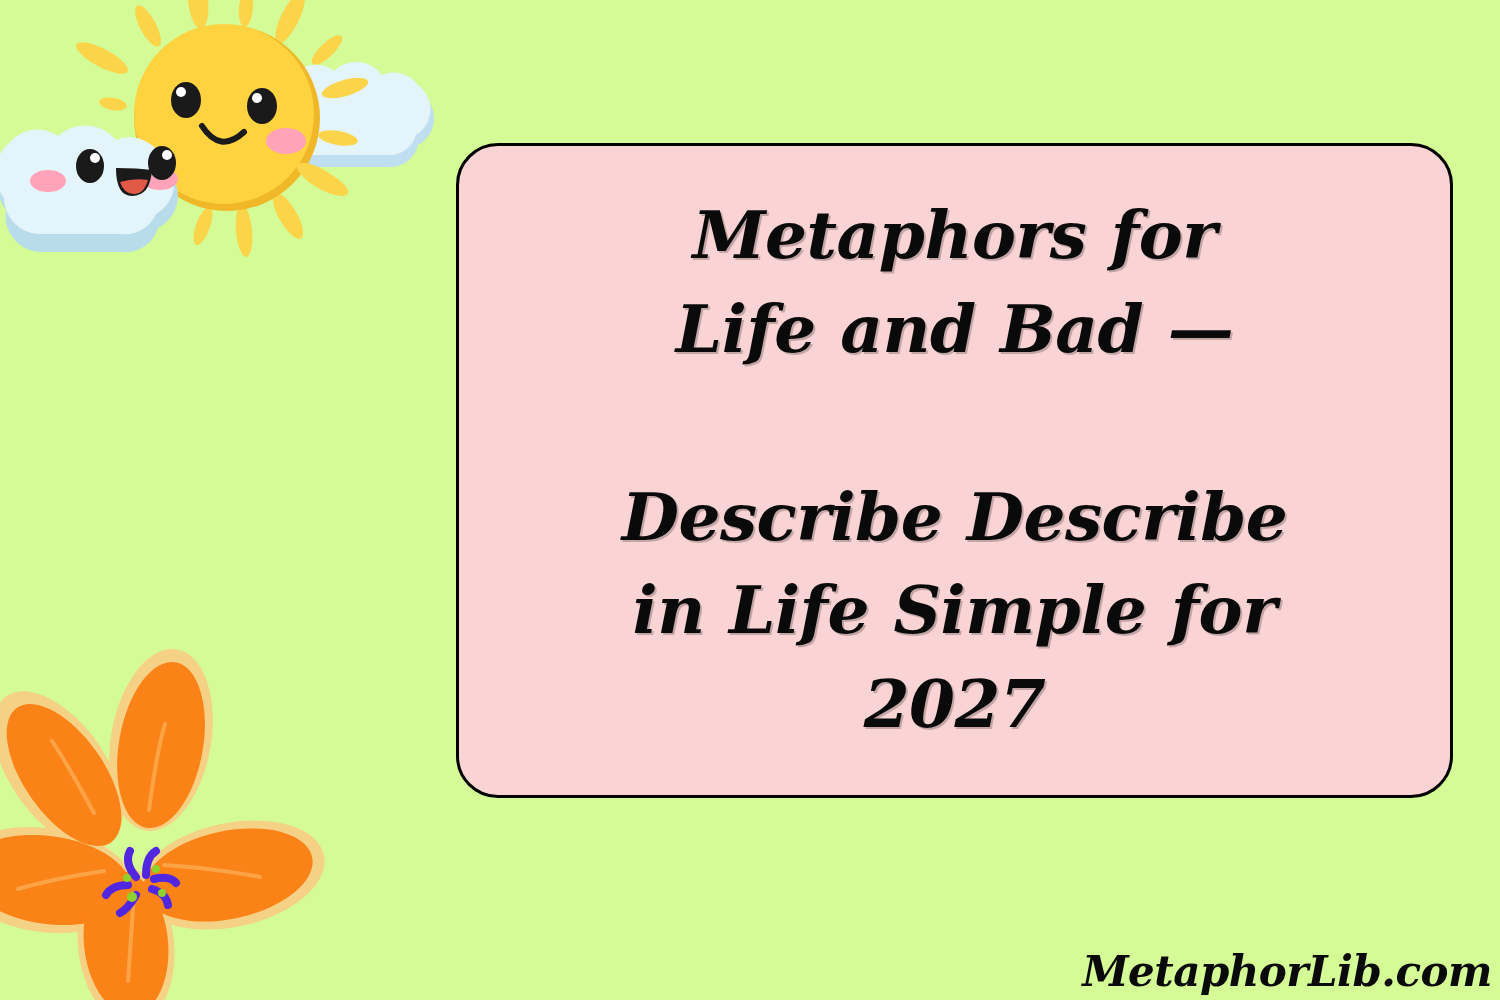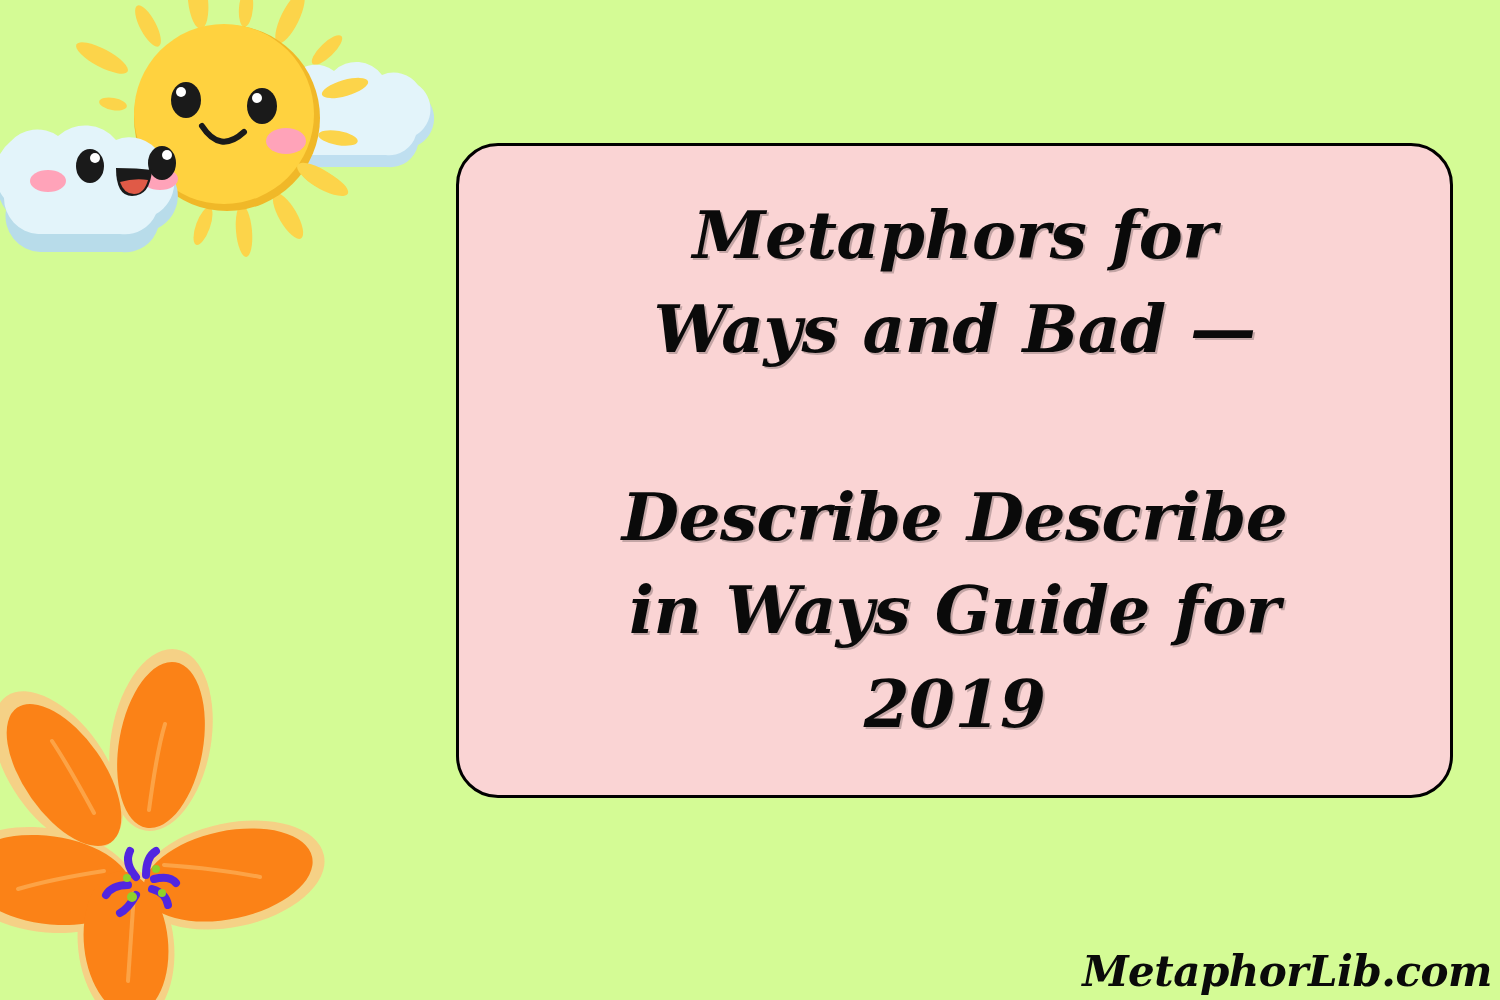--- a/index.html
+++ b/index.html
@@ -230,23 +230,23 @@
           <circle cx="176" cy="248" r="4"></circle>
           <circle cx="141" cy="233" r="4"></circle>
         </g>
       </g>
     </svg>
   </div>
 
   <div id="title-card">
     <h1 id="title-text">
       <span>Metaphors for</span><br>
-      <span>Ways and Bad —</span><br>
+      <span>Life and Bad —</span><br>
       <br>
       <span>Describe Describe</span><br>
-      <span>in Ways Guide for</span><br>
-      <span>2019</span>
+      <span>in Life Simple for</span><br>
+      <span>2027</span>
     </h1>
   </div>
 
   <div id="brand">MetaphorLib.com</div>
 
 </div>
 
 </body></html>

